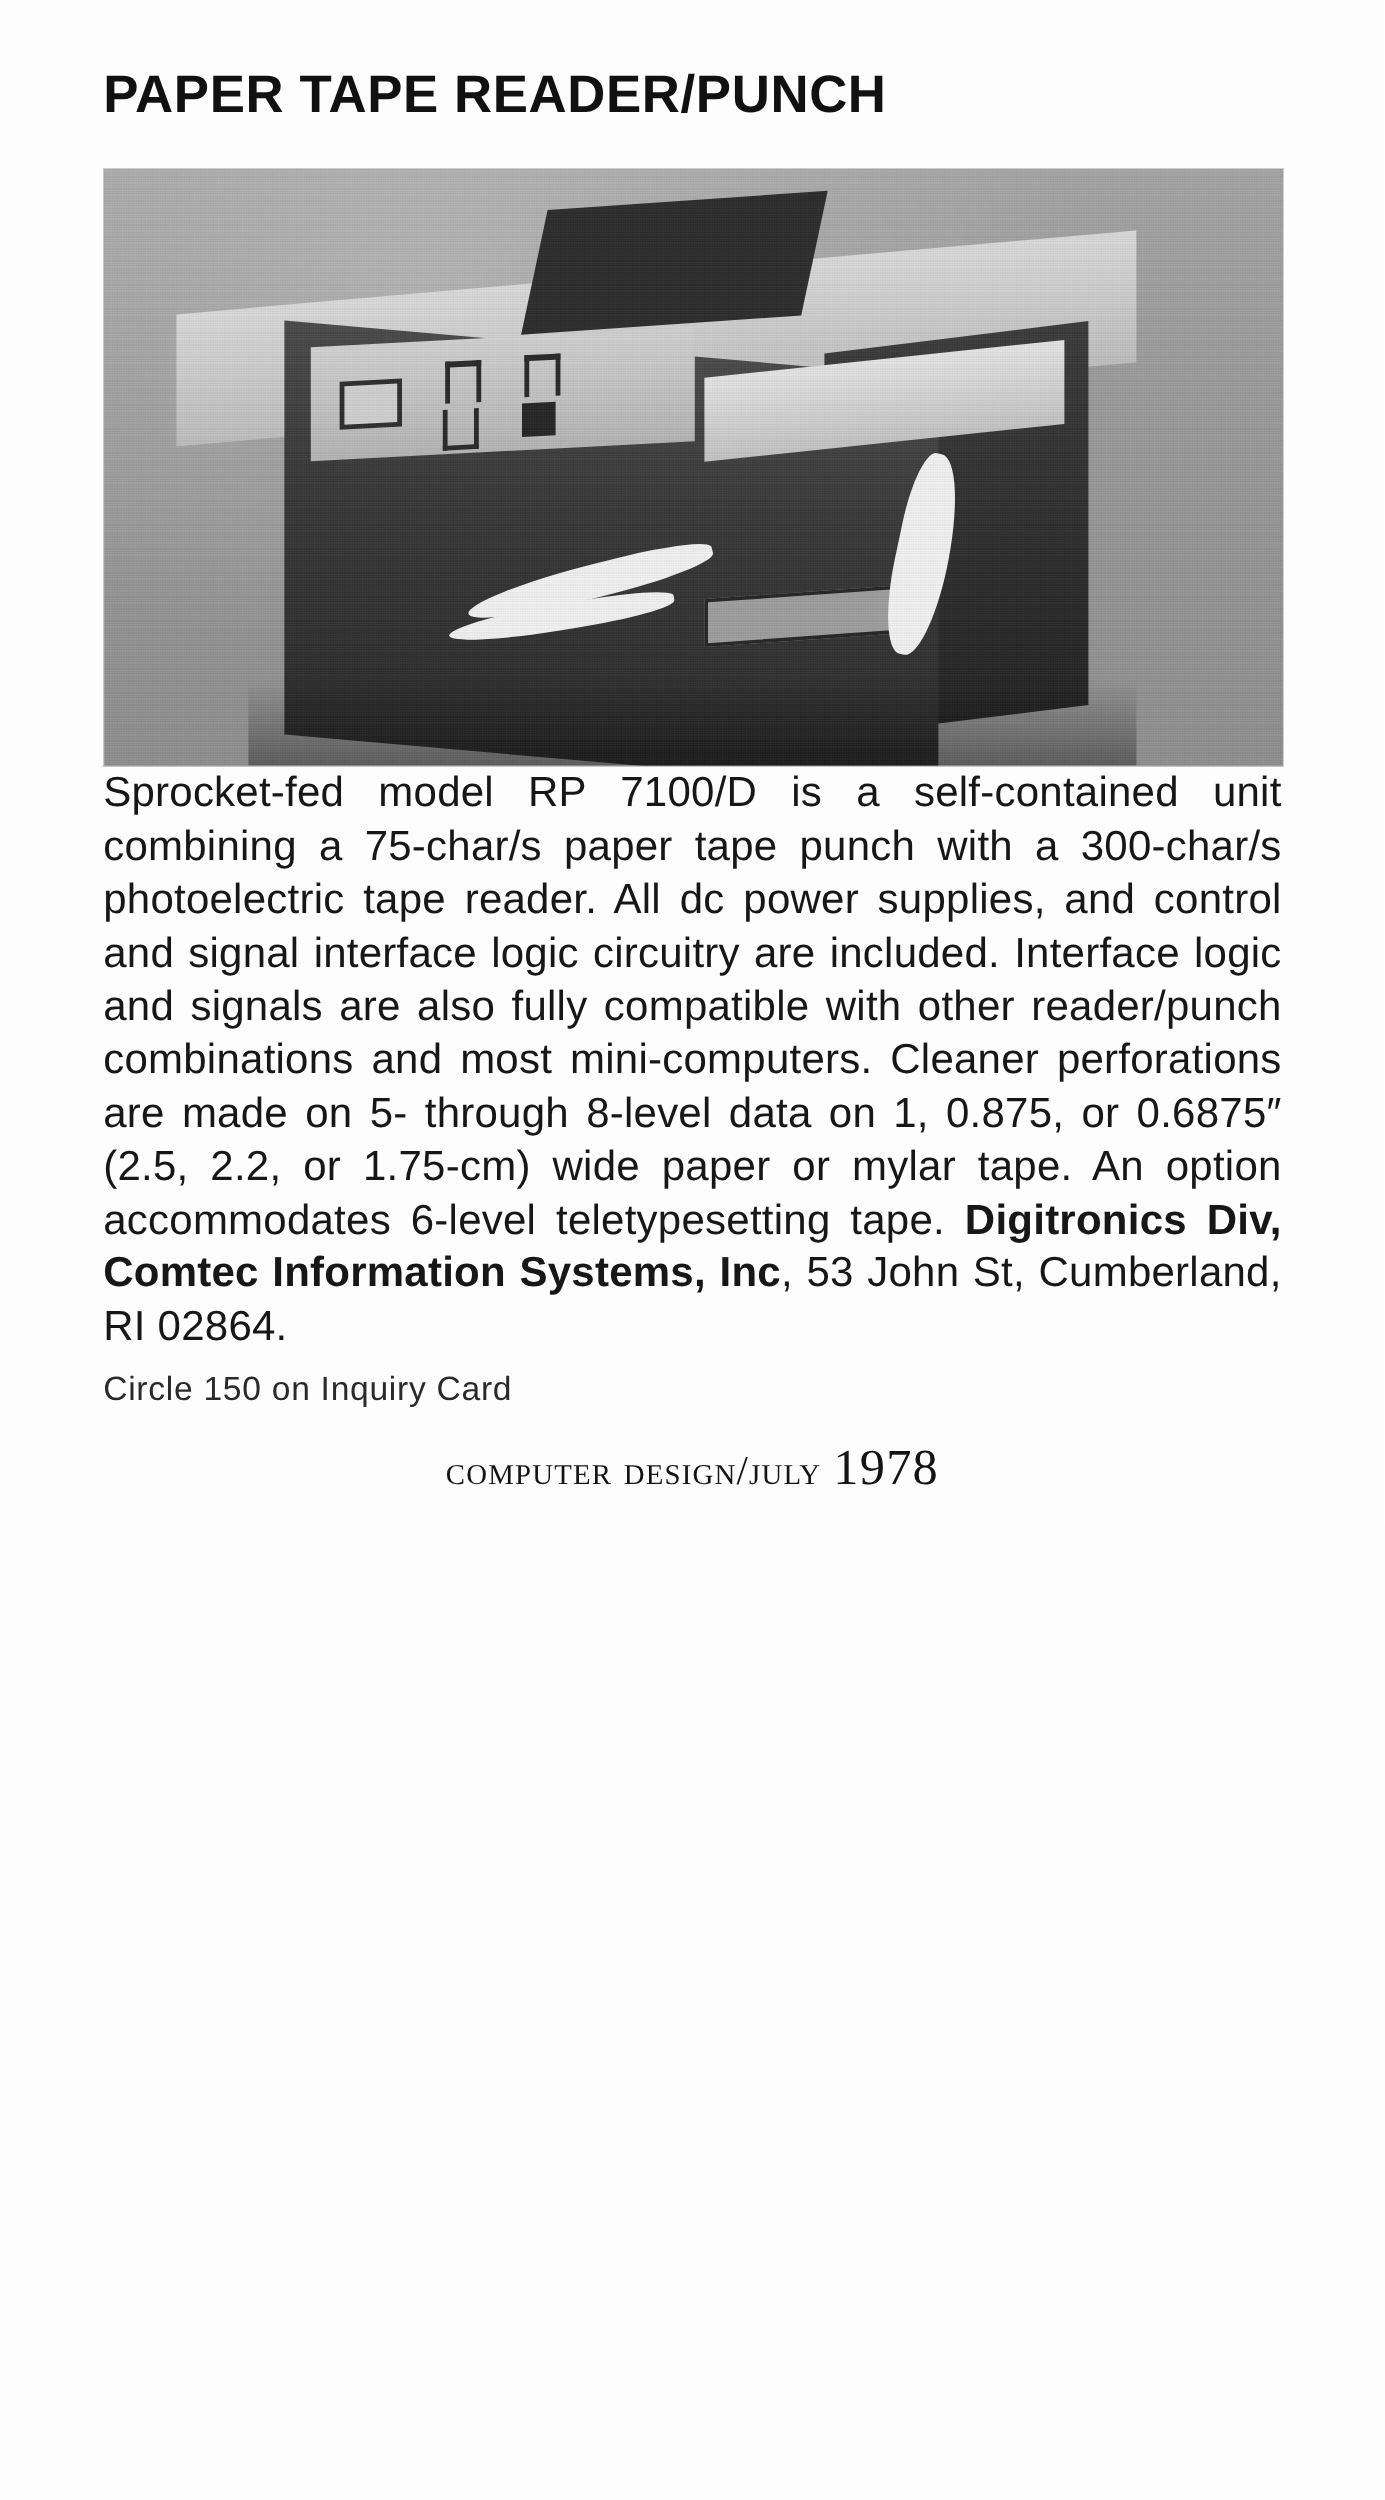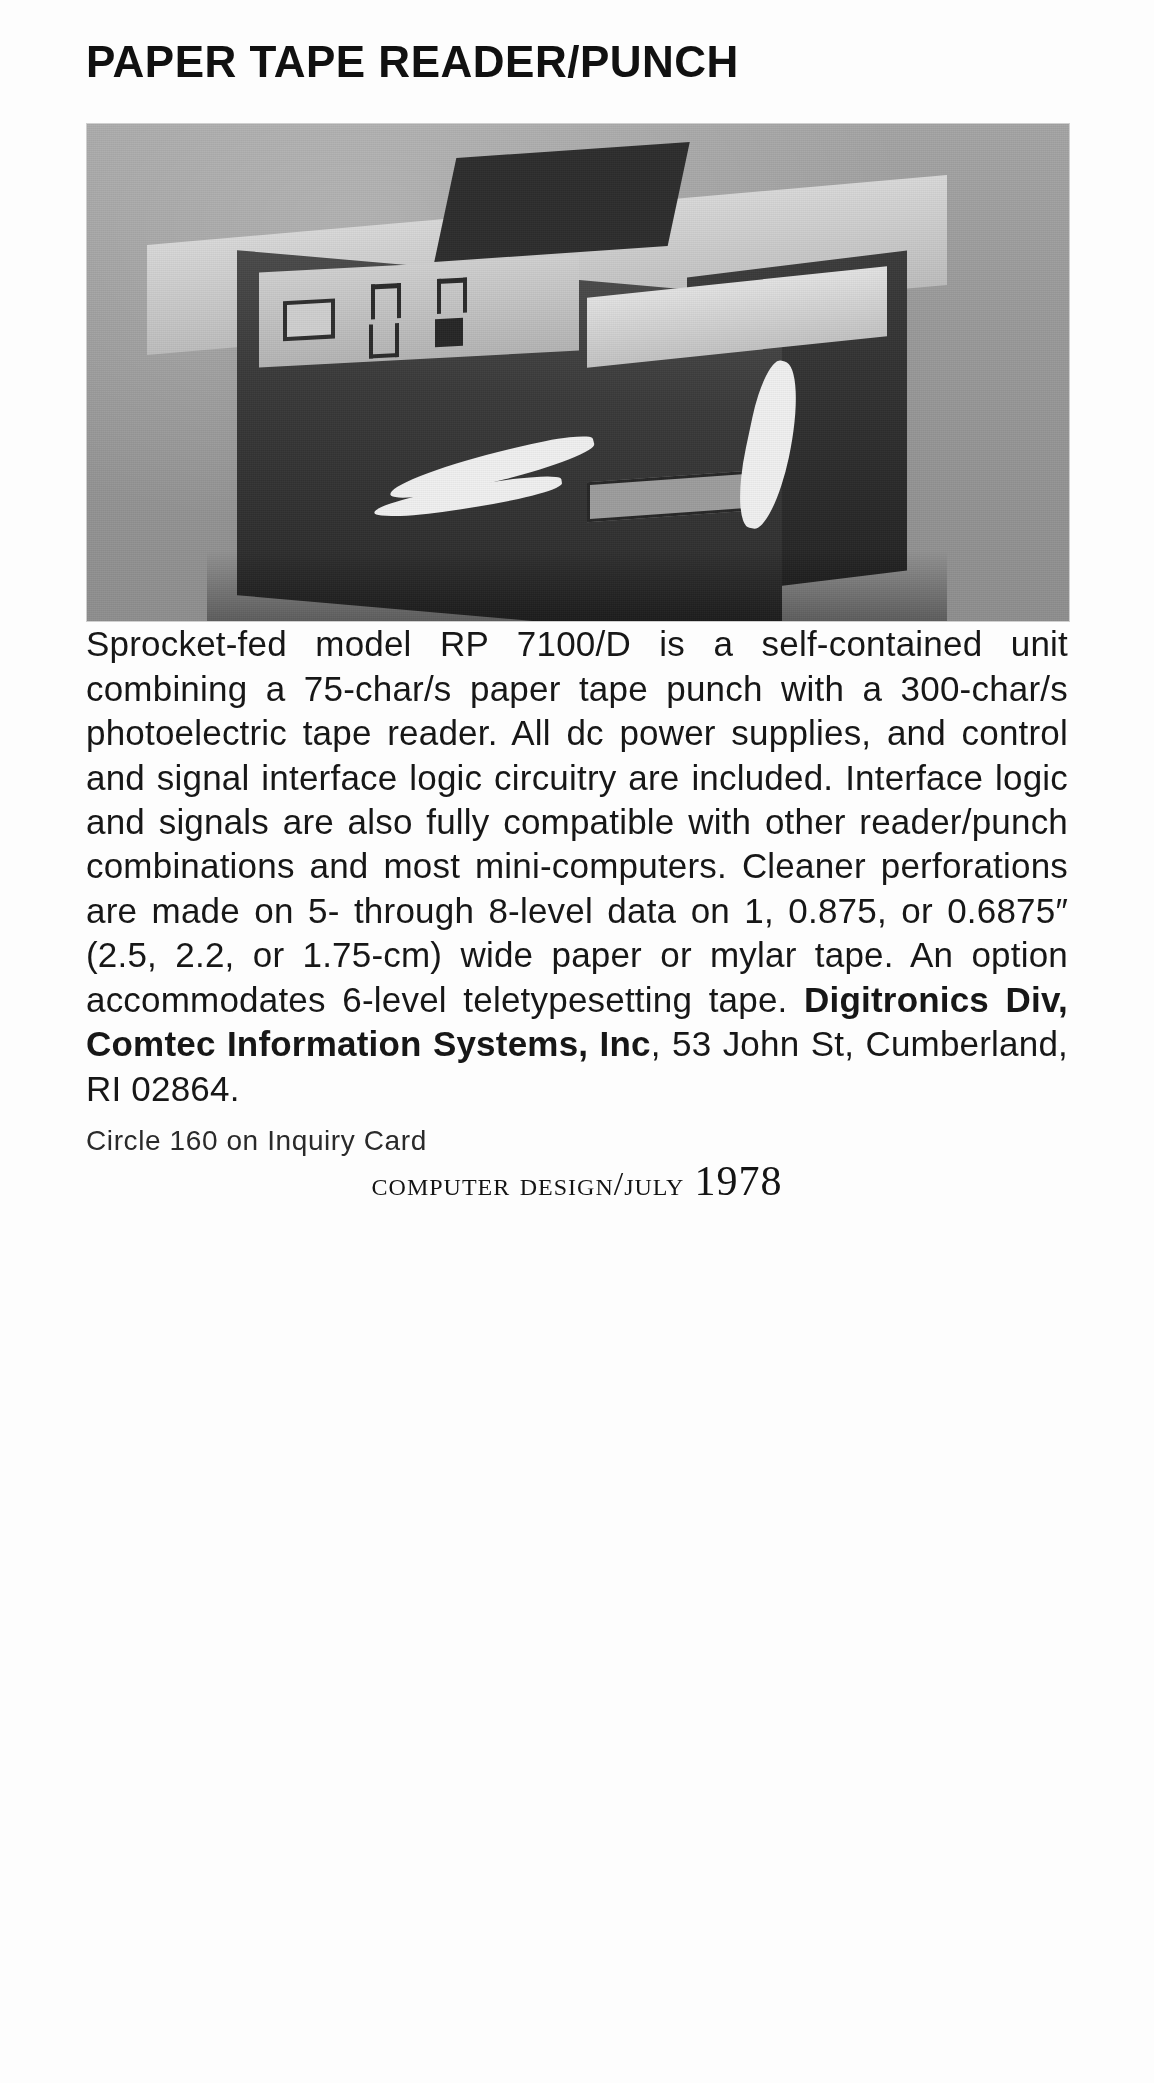--- a/index.html
+++ b/index.html
@@ -20,21 +20,21 @@
     width: 1154px;
     height: 2083px;
     box-sizing: border-box;
     padding: 0 86px;
     background: #fdfdfd;
   }
 
   
   .headline {
     margin: 0;
-    padding-top: 39px;
+    padding-top: 56px;
     font-family: "Liberation Sans", sans-serif;
     font-weight: 700;
     font-size: 44px;
     letter-spacing: 0.5px;
     line-height: 1.05;
     color: #111111;
   }
 
   
   .photo-frame {
@@ -163,20 +163,21 @@
 
   .circle-line {
     margin-top: 14px;
     font-family: "Liberation Sans", sans-serif;
     font-size: 28px;
     letter-spacing: 0.6px;
     color: #2a2a2a;
   }
 
   .footer {
+    margin-top: 26px;
     text-align: center;
     font-family: "Liberation Serif", serif;
     color: #141414;
     white-space: nowrap;
   }
   .footer .sc {
     font-size: 34px;
     letter-spacing: 1px;
     font-variant: small-caps;
     text-transform: lowercase;
@@ -213,19 +214,19 @@
     <div class="tape-b"></div>
     <div class="tape-c"></div>
     <div class="shadow-bottom"></div>
     <div class="grain"></div>
   </div>
 
   <div class="body-copy">
     <span><span>Sprocket-fed model RP 7100/D is a self-contained unit combining a 75-char/s paper tape punch with a 300-char/s photoelectric tape reader. All dc power supplies, and control and signal interface logic circuitry are included. Interface logic and signals are also fully compatible with other reader/punch combinations and most mini-computers. Cleaner perforations are made on 5- through 8-level data on 1, 0.875, or 0.6875″ (2.5, 2.2, or 1.75-cm) wide paper or mylar tape. An option accommodates 6-level teletypesetting tape. </span></span><b>Digitronics Div, Comtec Information Systems, Inc</b><span>, 53 John St, Cumberland, RI 02864.</span>
   </div>
 
-  <div class="circle-line">Circle 160 on Inquiry Card</div>
+  <div class="circle-line">Circle 150 on Inquiry Card</div>
 
   <div class="footer">
     <span class="sc">COMPUTER DESIGN/JULY</span><span class="yr">1978</span>
   </div>
 
 </div>
 
 </body></html>

